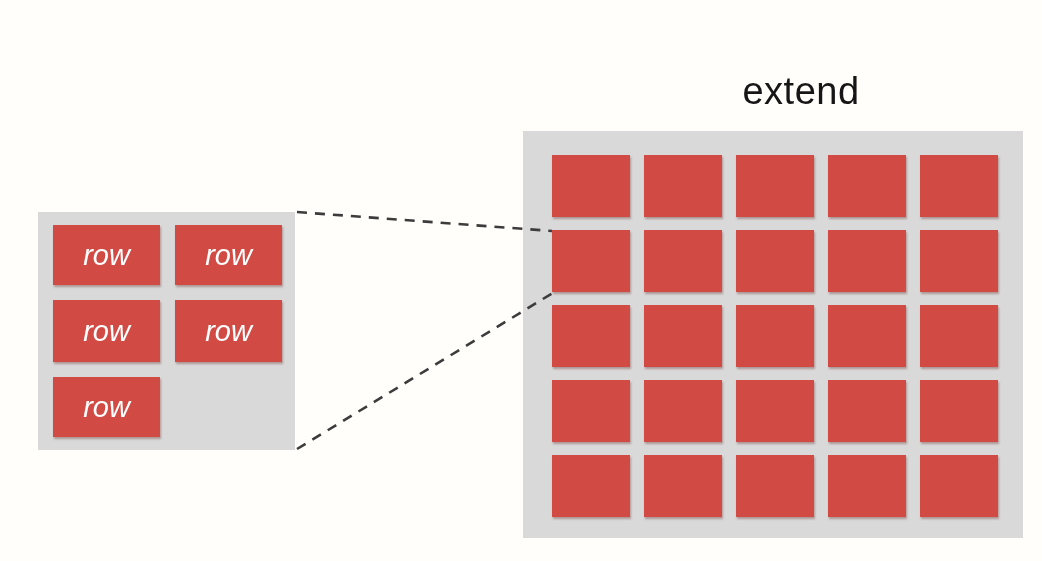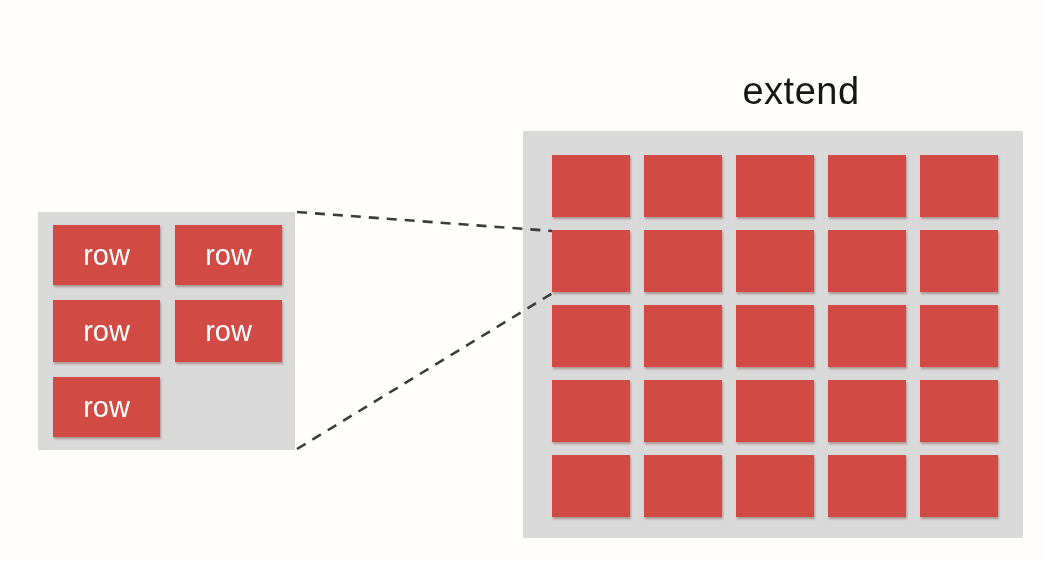--- a/index.html
+++ b/index.html
@@ -31,20 +31,21 @@
     position:absolute;
     background:var(--panel);
     display:grid;
   }
   .page-box{
     left:38px;top:212px;width:257px;height:238px;
     grid-template-columns:107px 107px;
     grid-template-rows:60px 62px 60px;
     column-gap:15px;row-gap:15px;
     padding:13px 13px 13px 15px;
+    font-style:italic;
   }
   .extend-box{
     left:523px;top:131px;width:500px;height:407px;
     grid-template-columns:repeat(5,78px);
     grid-template-rows:repeat(5,62px);
     column-gap:14px;row-gap:13px;
     padding:24px 27px 21px 29px;
   }
   .cell{
     background:var(--cell);

